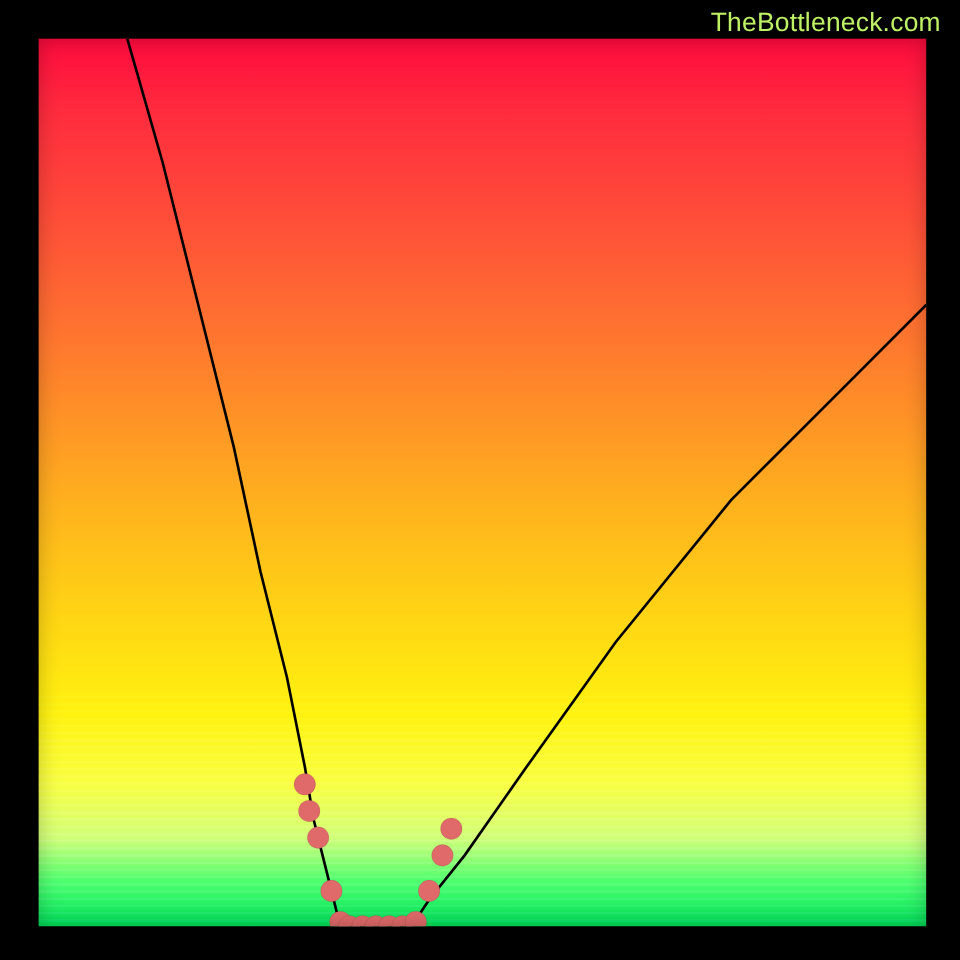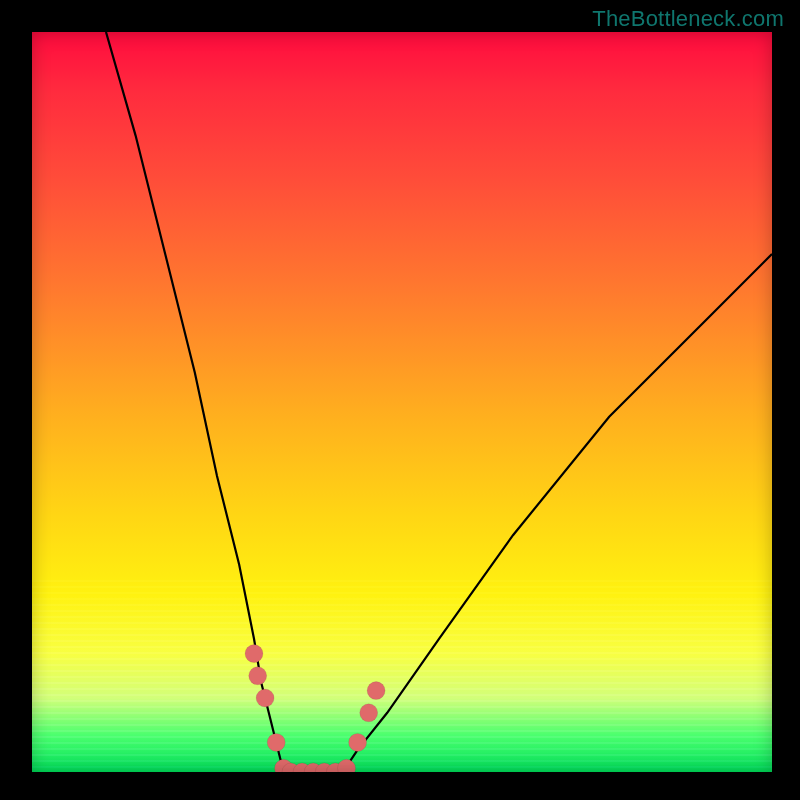--- a/index.html
+++ b/index.html
@@ -14,21 +14,21 @@
   .stage {
     position: relative;
     width: 800px;
     height: 800px;
     background: #000;
   }
   .watermark {
     position: absolute;
     top: 6px;
     right: 16px;
-    color: #0f766e;
+    color: #bef264;
     font-size: 22px;
     font-weight: 500;
     letter-spacing: 0.2px;
     z-index: 10;
   }
   .plot {
     position: absolute;
     left: 32px;
     top: 32px;
     width: 740px;

